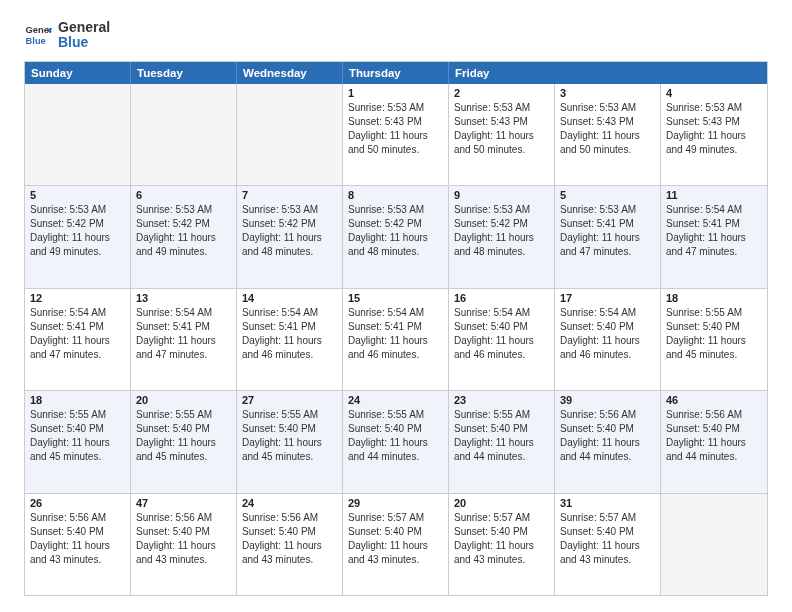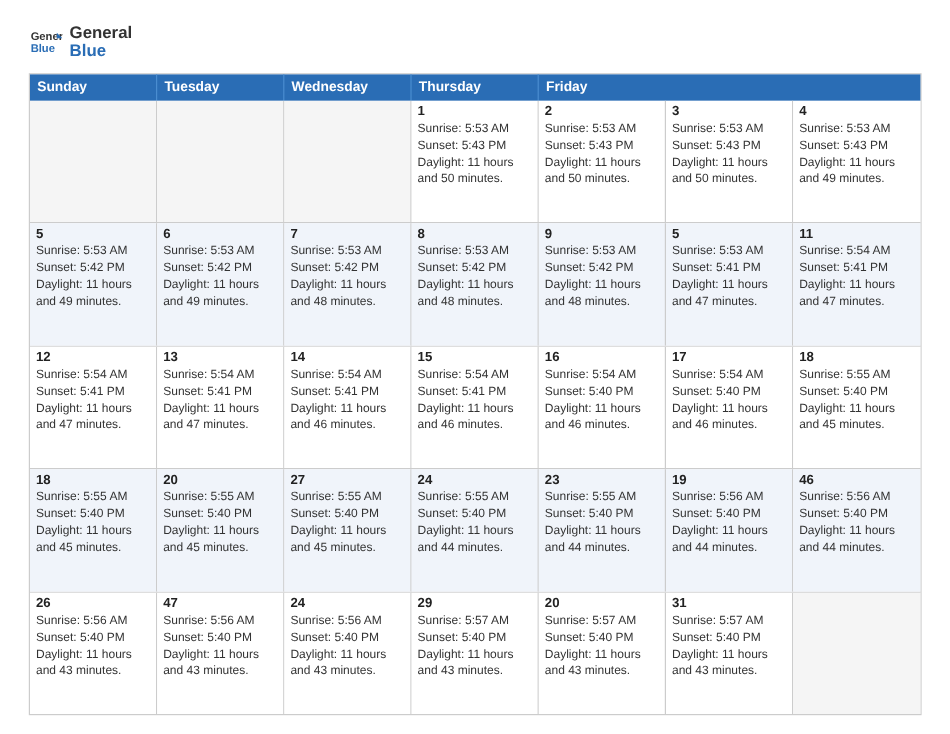--- a/index.html
+++ b/index.html
@@ -298,21 +298,21 @@
 and 44 minutes.</div>
           </div>
           <div class="cal-cell alt-row">
             <span class="day-num">23</span>
             <div class="cell-info" style="white-space: pre-line;">Sunrise: 5:55 AM
 Sunset: 5:40 PM
 Daylight: 11 hours
 and 44 minutes.</div>
           </div>
           <div class="cal-cell alt-row">
-            <span class="day-num">19</span>
+            <span class="day-num">39</span>
             <div class="cell-info" style="white-space: pre-line;">Sunrise: 5:56 AM
 Sunset: 5:40 PM
 Daylight: 11 hours
 and 44 minutes.</div>
           </div>
           <div class="cal-cell alt-row">
             <span class="day-num">46</span>
             <div class="cell-info" style="white-space: pre-line;">Sunrise: 5:56 AM
 Sunset: 5:40 PM
 Daylight: 11 hours

